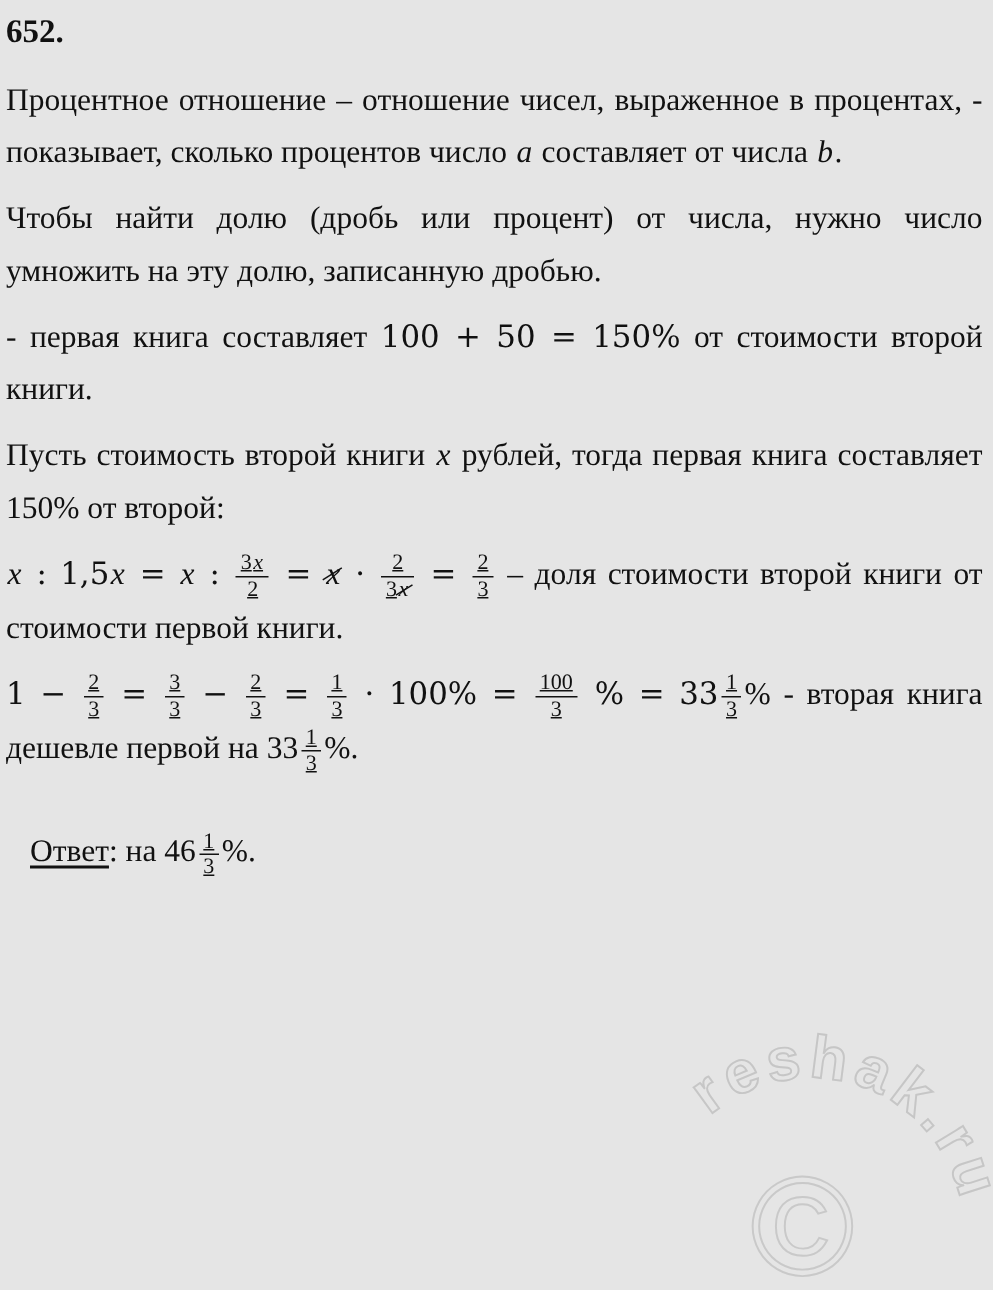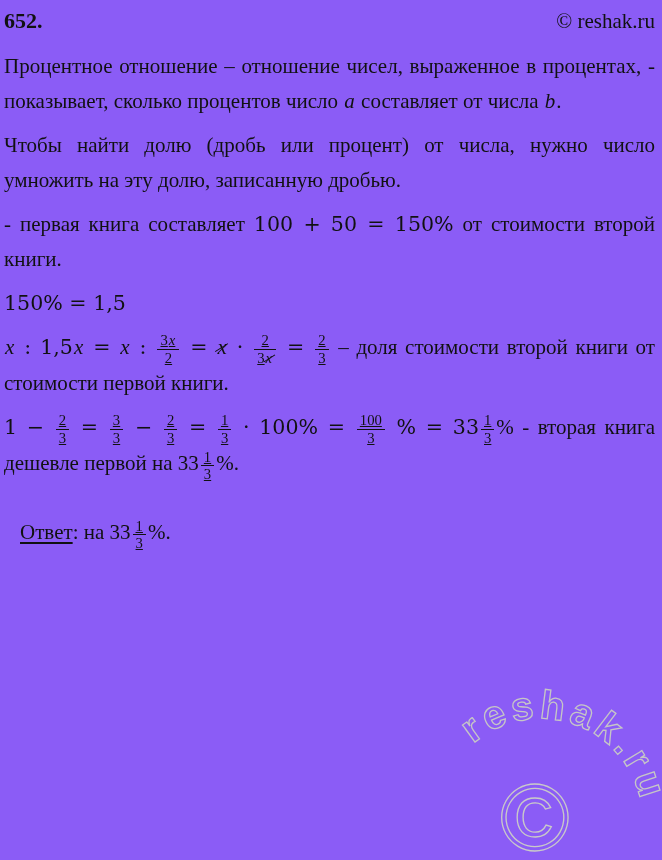--- a/index.html
+++ b/index.html
@@ -3,21 +3,21 @@
 <meta charset="utf-8">
 <style>
   html, body { margin: 0; padding: 0; background: #ffffff; }
   .page {
     position: relative;
     width: 662px;
     height: 860px;
     box-sizing: border-box;
     padding: 6px 7px 0 4px;
     overflow: hidden;
-    background: #8b5cf6;
+    background: #e5e5e5;
     color: #111111;
     font-family: "Liberation Serif", "DejaVu Serif", serif;
     font-size: 21px;
   }
   .doc-header {
     display: flex;
     justify-content: space-between;
     align-items: baseline;
     line-height: 30px;
     margin-bottom: 13px;
@@ -80,40 +80,39 @@
     text-anchor: middle;
   }
 </style>
 </head>
 <body>
 
 <div class="page">
 
   <header class="doc-header">
     <span class="problem-number">652.</span>
-    <span class="copyright">© reshak.ru</span>
   </header>
 
   <p class="para justify"><span>Процентное отношение – отношение чисел, выраженное в процентах, - показывает, сколько процентов число </span><i class="var">a</i><span> составляет от числа </span><i class="var">b</i><span>.</span></p>
 
   <p class="para justify">Чтобы найти долю (дробь или процент) от числа, нужно число умножить на эту долю, записанную дробью.</p>
 
 
 
   <p class="para justify"><span>- первая книга составляет </span><span class="math">100 + 50 = 150%</span><span> от стоимости второй книги.</span></p>
 
+  <p class="para justify"><span>Пусть стоимость второй книги </span><i class="var">x</i><span> рублей, тогда первая книга составляет 150% от второй:</span></p>
 
-  <p class="para eq-line math">150% = 1,5</p>
 
 
   <p class="para justify eq-line"><i class="var">x</i><span class="math"> : 1,5</span><i class="var">x</i><span class="math"> = </span><i class="var">x</i><span class="math"> : </span><span class="frac"><span class="num"><span>3</span><i class="var">x</i></span><span class="den">2</span></span><span class="math"> = </span><i class="var cancel">x</i><span class="math"> · </span><span class="frac"><span class="num">2</span><span class="den"><span>3</span><i class="var cancel">x</i></span></span><span class="math"> = </span><span class="frac"><span class="num">2</span><span class="den">3</span></span><span> – доля стоимости второй книги от стоимости первой книги.</span></p>
 
   <p class="para justify eq-line"><span class="math">1 − </span><span class="frac"><span class="num">2</span><span class="den">3</span></span><span class="math"> = </span><span class="frac"><span class="num">3</span><span class="den">3</span></span><span class="math"> − </span><span class="frac"><span class="num">2</span><span class="den">3</span></span><span class="math"> = </span><span class="frac"><span class="num">1</span><span class="den">3</span></span><span class="math"> · 100% = </span><span class="frac"><span class="num">100</span><span class="den">3</span></span><span class="math"> % = 33</span><span class="frac"><span class="num">1</span><span class="den">3</span></span><span>% - вторая книга дешевле первой на 33</span><span class="frac"><span class="num">1</span><span class="den">3</span></span><span>%.</span></p>
 
-  <p class="para answer"><span class="underline">Ответ</span><span>: на 33</span><span class="frac"><span class="num">1</span><span class="den">3</span></span><span>%.</span></p>
+  <p class="para answer"><span class="underline">Ответ</span><span>: на 46</span><span class="frac"><span class="num">1</span><span class="den">3</span></span><span>%.</span></p>
 
   <svg class="watermark" width="235" height="190" viewBox="0 0 235 190" aria-hidden="true">
     <defs>
       <path id="wm-arc" d="M 46 74 A 102 102 0 0 1 211 180" fill="none"></path>
     </defs>
     <text class="wm-arc-text"><textPath href="#wm-arc">reshak.ru</textPath></text>
     <text class="wm-copyright" x="108" y="180">©</text>
   </svg>
 
 </div>

